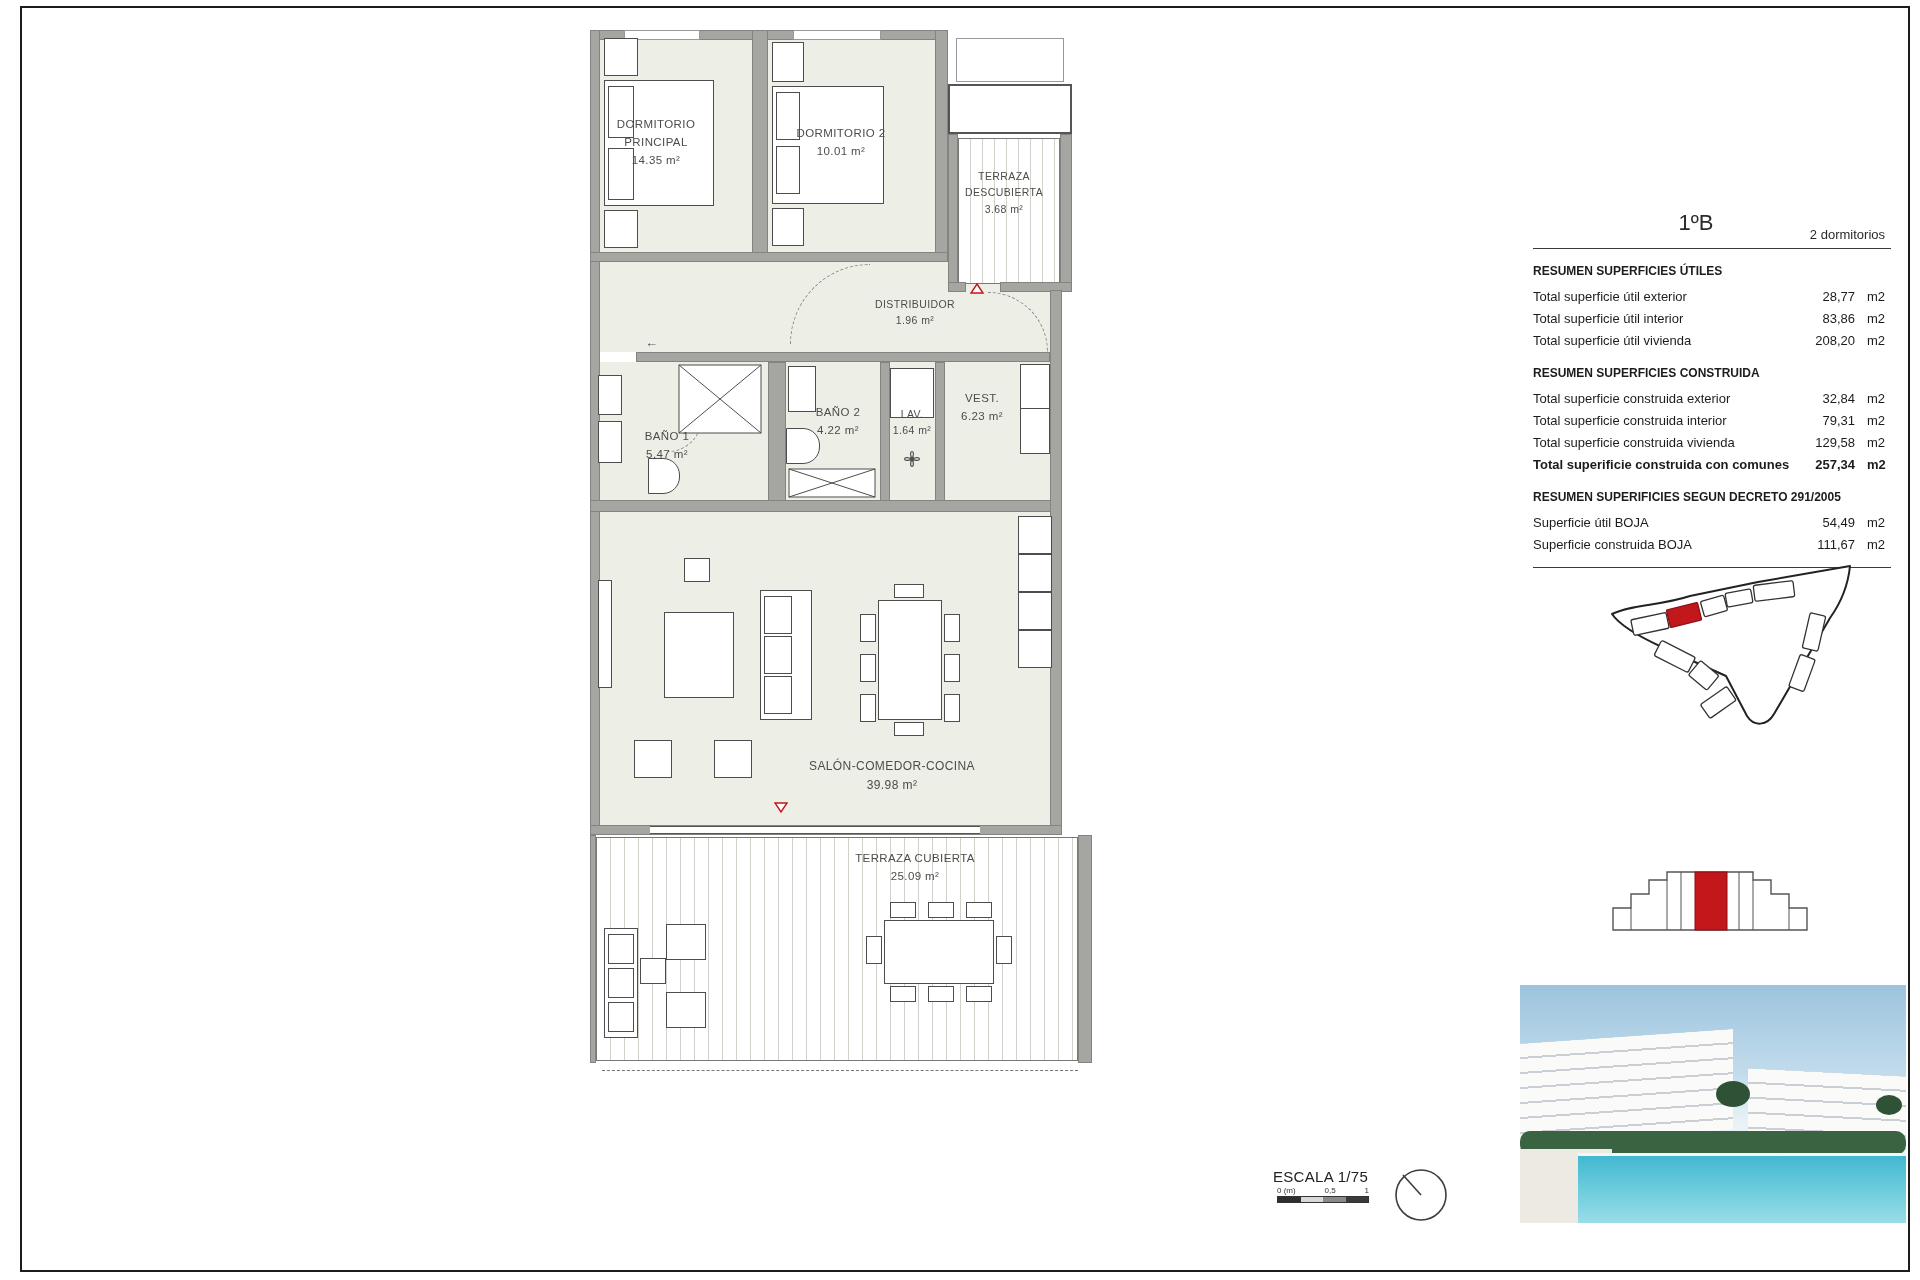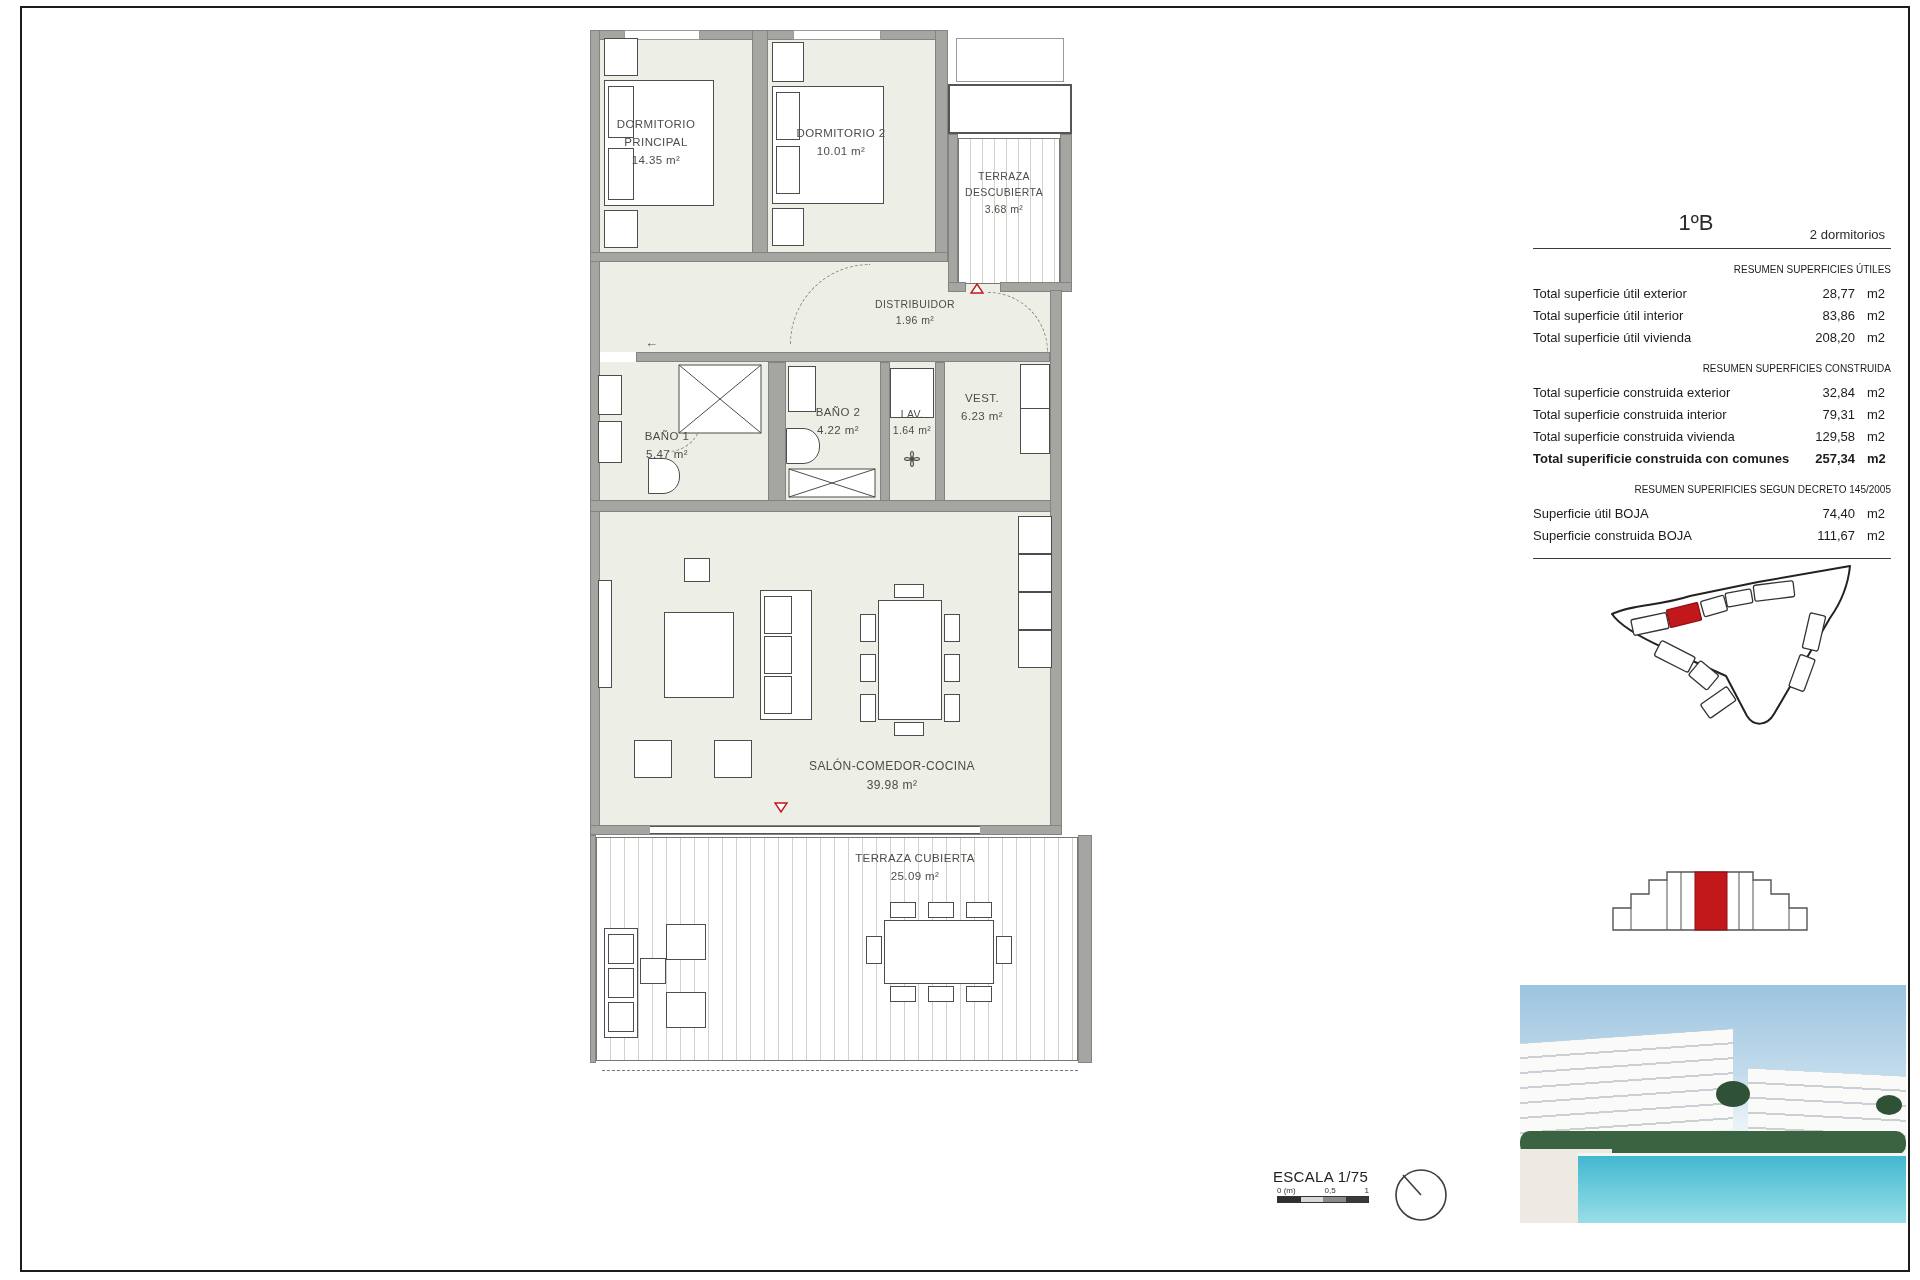--- a/index.html
+++ b/index.html
@@ -28,21 +28,21 @@
   .dash { position:absolute; border-top:1px dashed #777; }
   .watermark { position:absolute; left:790px; top:608px; font-size:52px; letter-spacing:10px;
                color:rgba(255,255,255,.62); font-weight:bold; pointer-events:none; }
 
   
   .summary { position:absolute; left:1533px; top:210px; width:358px; color:#1c1c1c; }
   .titlebar { position:relative; height:34px; }
   .unitcode { position:absolute; left:118px; width:90px; text-align:center; font-size:22px; color:#2a2a2a; }
   .unittype { position:absolute; right:6px; bottom:2px; font-size:13px; color:#2a2a2a; }
   .rule { border:none; border-top:1.5px solid #3a3a3a; margin:4px 0 0 0; }
-  .sumhead { font-weight:normal; font-size:10px; margin:15px 0 7px 0;text-align:right; }
+  .sumhead { font-weight:bold; font-size:12px; margin:15px 0 7px 0; }
   .sumrow { display:flex; align-items:baseline; font-size:13px; padding:3.5px 0; }
   .sumrow .lab { flex:1; }
   .sumrow .val { width:56px; text-align:right; }
   .sumrow .unit { width:36px; padding-left:12px; }
   .sumrow.bold { font-weight:bold; }
 
   .siteplan { position:absolute; left:1598px; top:552px; }
   .locblock { position:absolute; left:1533px; top:755px; width:358px; }
   .lochead { font-size:13.5px; letter-spacing:.5px; color:#3c3c3a; padding-bottom:4px; border-bottom:1.5px solid #555; }
   .locfloor { font-size:13px; color:#3c3c3a; margin-top:9px; letter-spacing:.5px; }
@@ -283,24 +283,24 @@
       <span class="lab">Total superficie construida vivienda</span>
       <span class="val">129,58</span>
       <span class="unit">m2</span>
     </div>
     <div class="sumrow bold">
       <span class="lab">Total superificie construida con comunes</span>
       <span class="val">257,34</span>
       <span class="unit">m2</span>
     </div>
 
-    <div class="sumhead">RESUMEN SUPERIFICIES SEGUN DECRETO 145/2005</div>
+    <div class="sumhead">RESUMEN SUPERIFICIES SEGUN DECRETO 291/2005</div>
     <div class="sumrow">
       <span class="lab">Superficie útil BOJA</span>
-      <span class="val">74,40</span>
+      <span class="val">54,49</span>
       <span class="unit">m2</span>
     </div>
     <div class="sumrow">
       <span class="lab">Superficie construida BOJA</span>
       <span class="val">111,67</span>
       <span class="unit">m2</span>
     </div>
     <hr class="rule" style="margin-top:12px">
   </div>
 

